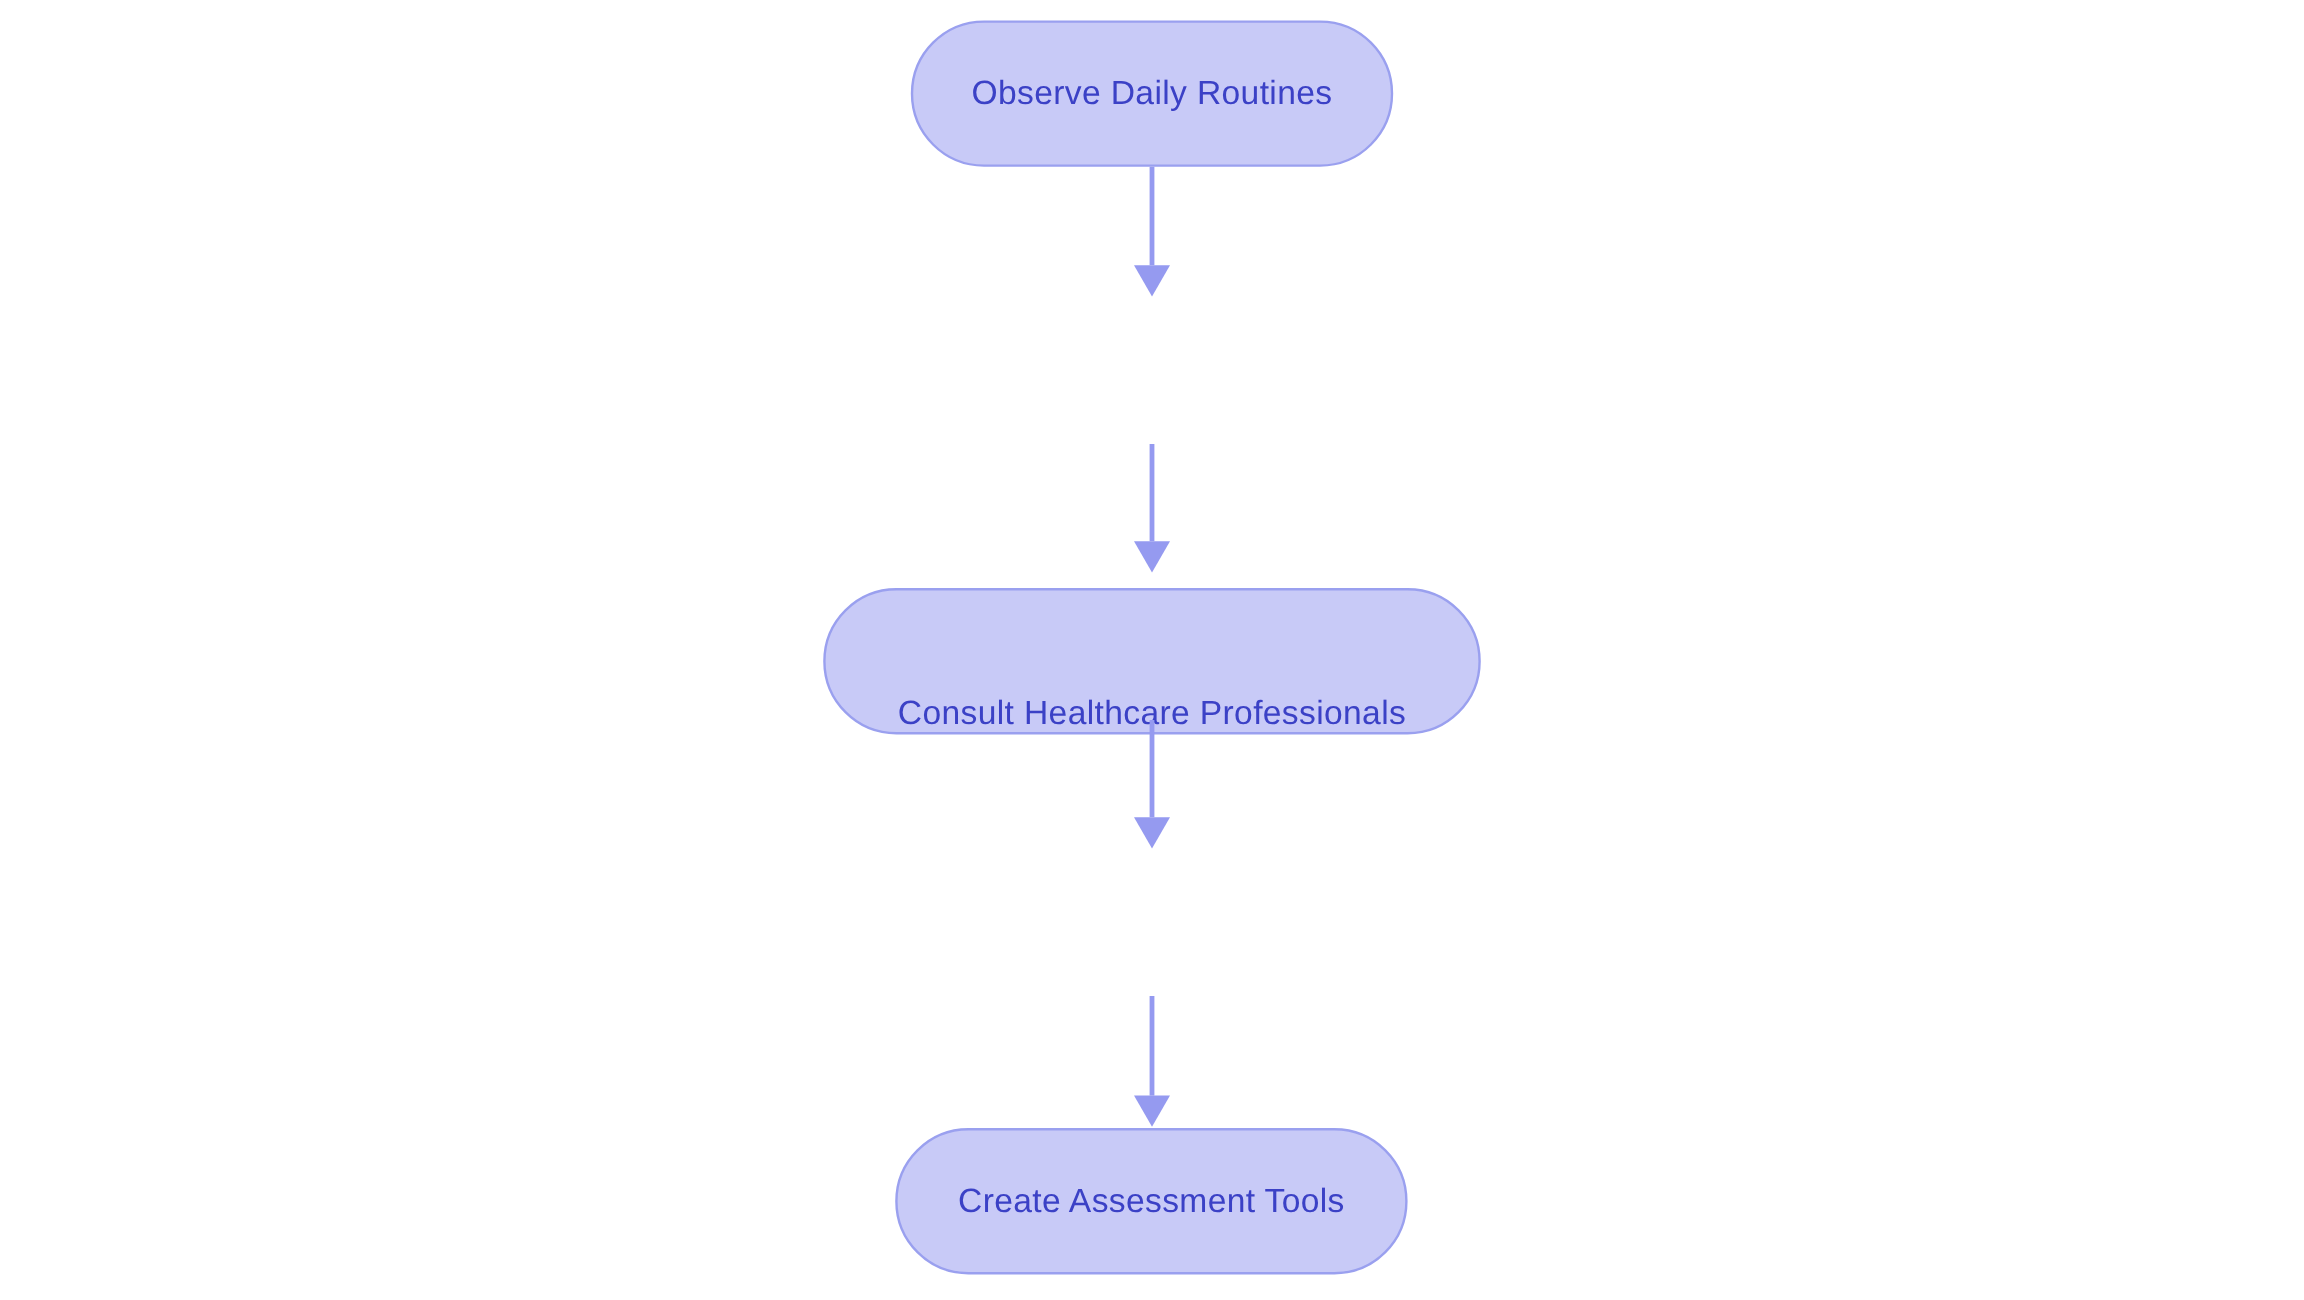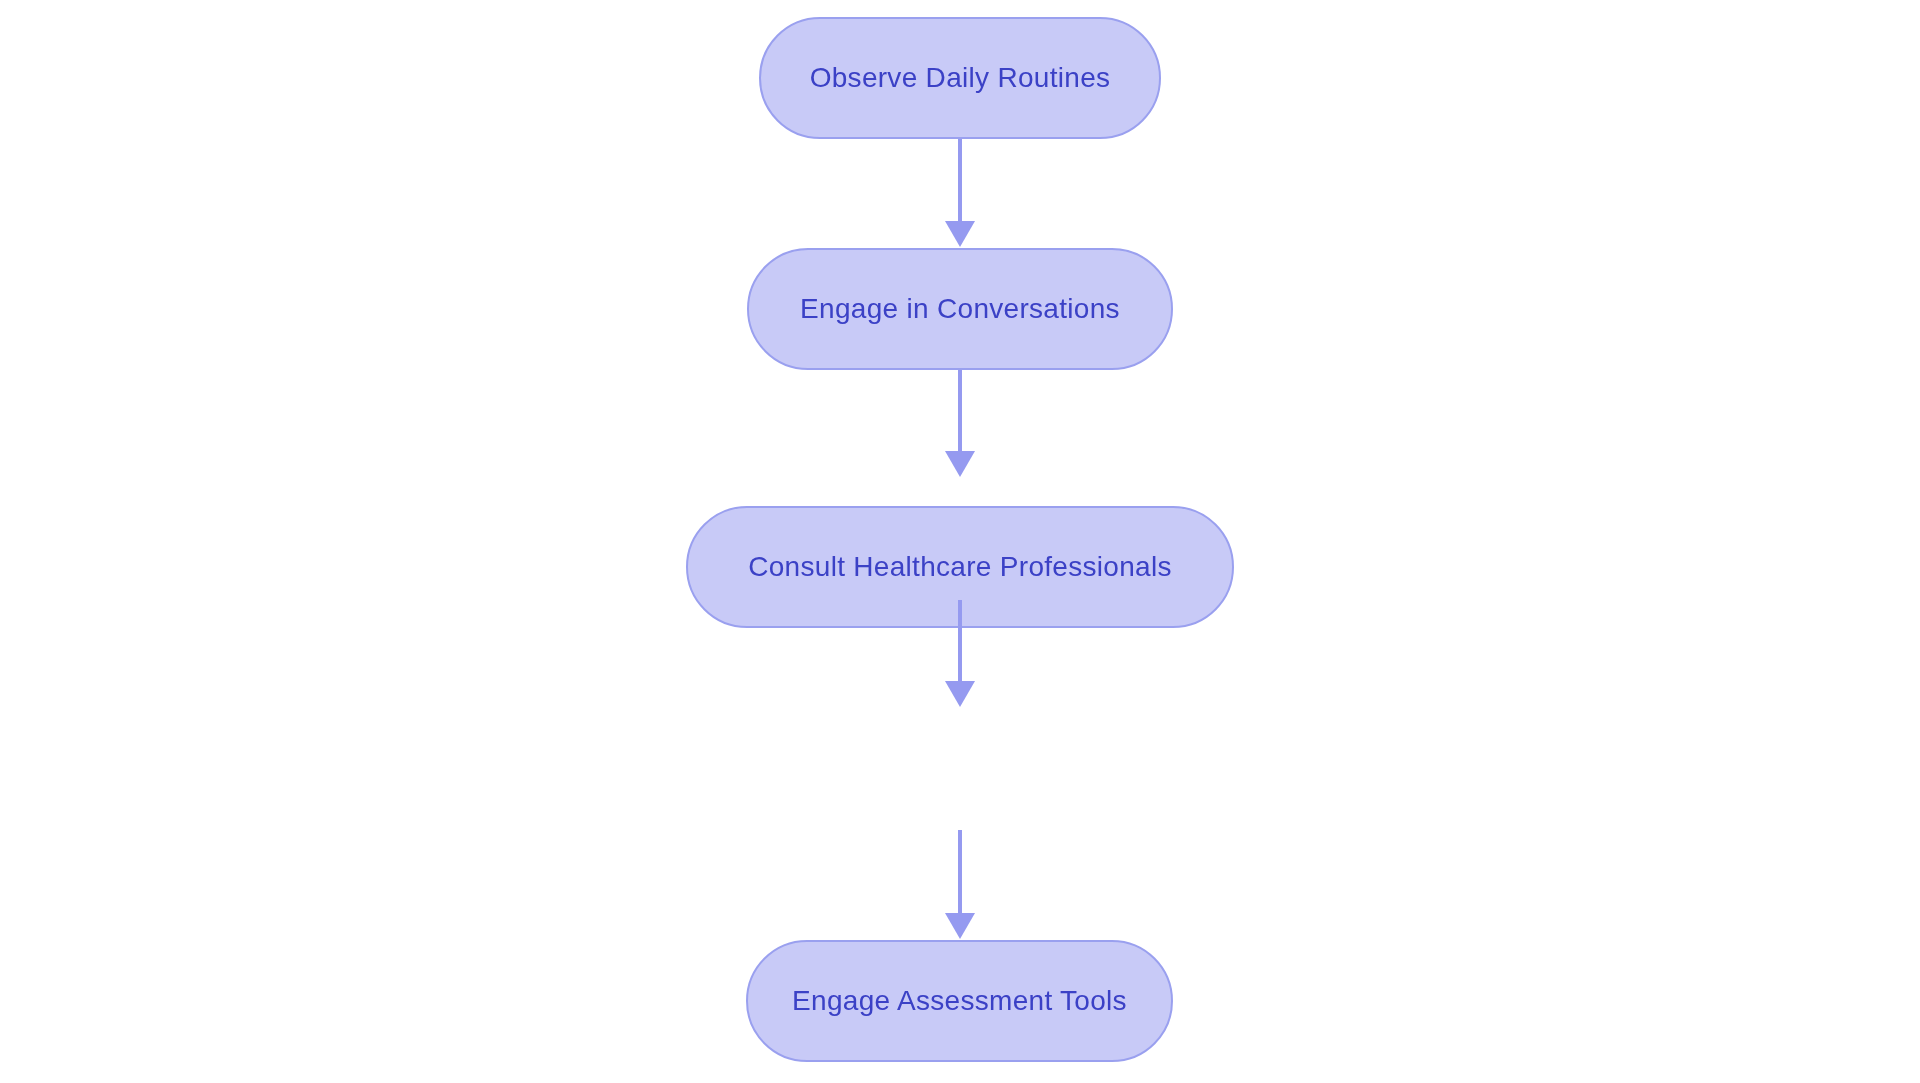--- a/index.html
+++ b/index.html
@@ -34,21 +34,21 @@
     align-items: center;
     justify-content: center;
     font-size: 28px;
     letter-spacing: 0.3px;
     color: var(--text-color);
     text-align: center;
     white-space: nowrap;
   }
   .node-1 { left: 759px; top: 17px;  width: 402px; }
   .node-2 { left: 747px; top: 248px; width: 426px; }
-  .node-3 { left: 686px; top: 506px; width: 548px; }
+  .node-3 { left: 686px; top: 490px; width: 548px; align-items: flex-end; }
   .node-4 { left: 768px; top: 708px; width: 383px; }
   .node-5 { left: 746px; top: 940px; width: 427px; }
 
   .arrow {
     position: absolute;
     left: 945px;
     width: 30px;
     display: flex;
     flex-direction: column;
     align-items: center;
@@ -78,23 +78,20 @@
 
   <div class="node node-1">
     <span>Observe Daily Routines</span>
   </div>
 
   <div class="arrow arrow-1">
     <div class="shaft"></div>
     <div class="head"></div>
   </div>
 
-  <div class="node node-2">
-    <span>Engage in Conversations</span>
-  </div>
 
   <div class="arrow arrow-2">
     <div class="shaft"></div>
     <div class="head"></div>
   </div>
 
   <div class="node node-3">
     <span>Consult Healthcare Professionals</span>
   </div>
 
@@ -103,16 +100,16 @@
     <div class="head"></div>
   </div>
 
 
   <div class="arrow arrow-4">
     <div class="shaft"></div>
     <div class="head"></div>
   </div>
 
   <div class="node node-5">
-    <span>Engage Assessment Tools</span>
+    <span>Create Assessment Tools</span>
   </div>
 
 </div>
 
 </body></html>

